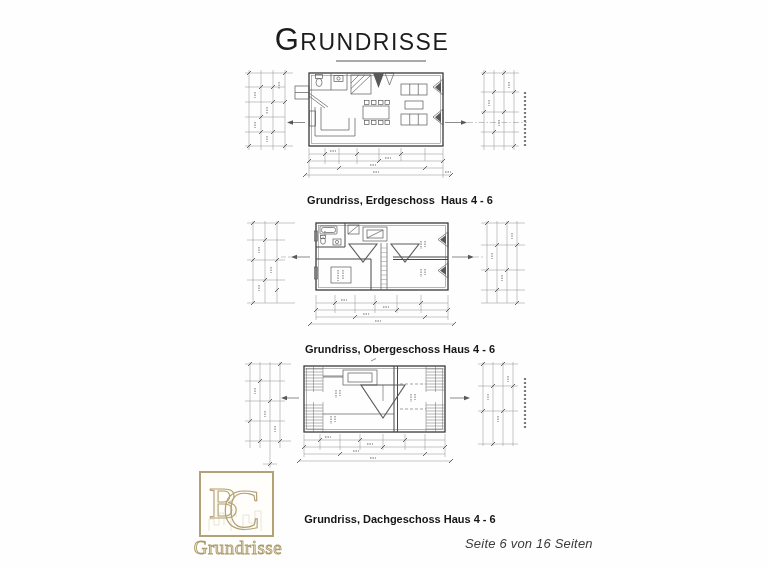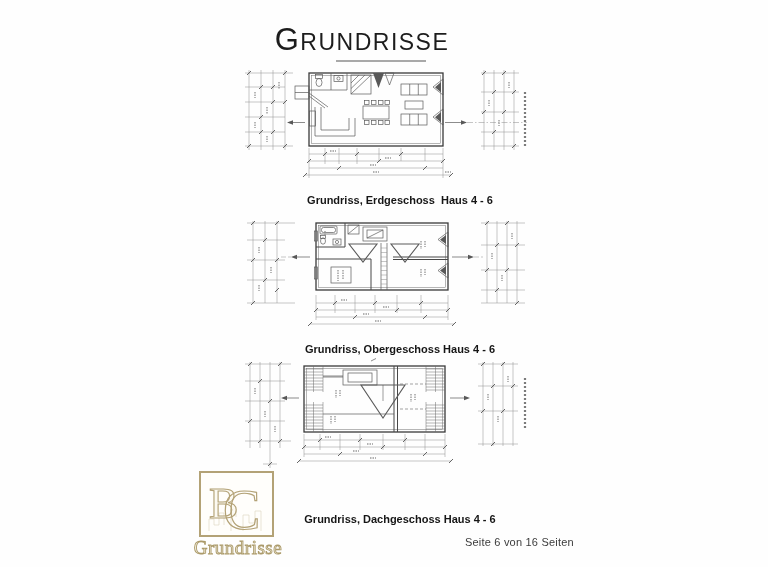--- a/index.html
+++ b/index.html
@@ -29,22 +29,23 @@
     position:absolute;left:199px;top:471px;width:75px;height:66px;
     border:2px solid #b3a276;background:#fffefb;box-sizing:border-box;
   }
   .logo-word{
     position:absolute;left:180px;top:537px;width:116px;text-align:center;
     font-family:"Liberation Serif",serif;font-size:19px;font-weight:400;
     color:#f3eedd;-webkit-text-stroke:0.9px #ab9a6a;letter-spacing:0.5px;
   }
   
   .footer{
-    position:absolute;left:465px;top:536px;font-size:11px;color:#3c3c3c;
+    position:absolute;left:465px;top:536px;font-size:13px;color:#3c3c3c;
     letter-spacing:0.2px;
+    font-style:italic;
   }
   
   .walls{stroke:#3a3a3a;stroke-width:1.3;fill:none;}
   .wallthin{stroke:#6e6e6e;stroke-width:0.5;fill:none;}
   .part{stroke:#474747;stroke-width:1;fill:none;}
   .thin{stroke:#5a5a5a;stroke-width:0.7;fill:none;}
   .dim{stroke:#8d8d8d;stroke-width:0.5;fill:none;}
   .tick{stroke:#555;stroke-width:0.9;fill:none;}
   .smv{stroke:#9b9b9b;stroke-width:1.4;fill:none;stroke-dasharray:1.5 1;}
   .smtxt{stroke:#7b7b7b;stroke-width:2.2;fill:none;stroke-dasharray:2 2;}

